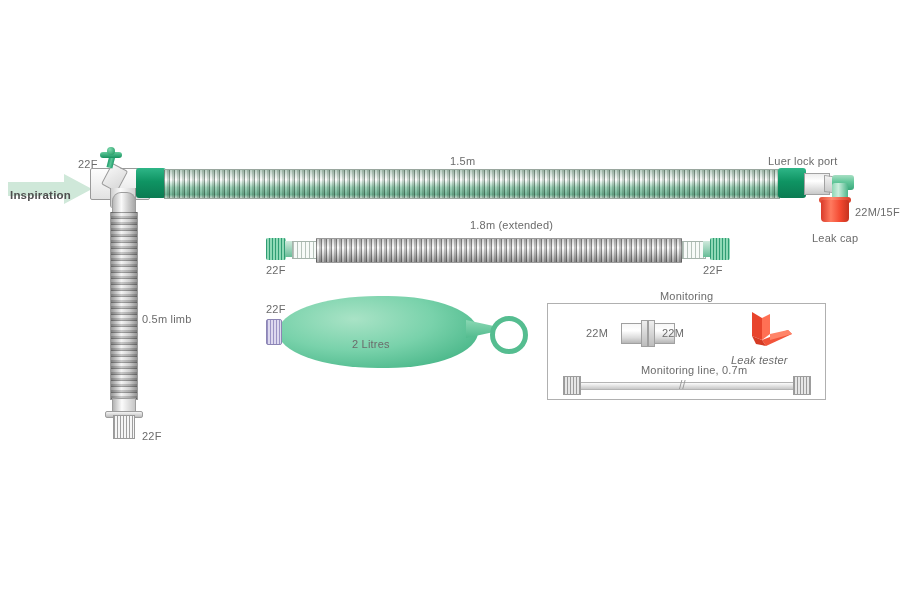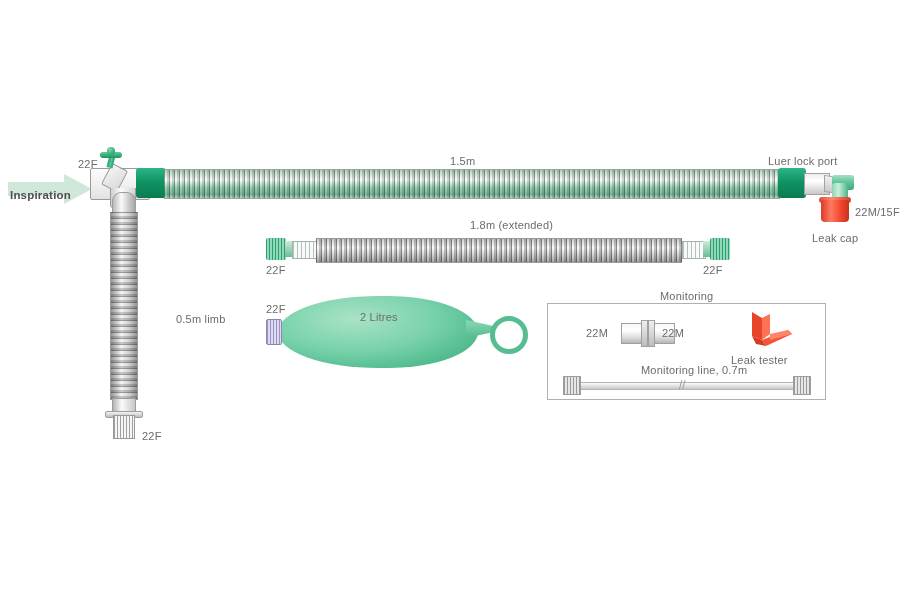--- a/index.html
+++ b/index.html
@@ -167,21 +167,21 @@
   <div id="ypiece-port-stem"></div>
   <div id="ypiece-port-cap"></div>
   <div id="ypiece-port-knob"></div>
   <div class="lbl" style="left:78px;top:158px;">22F</div>
 
   <div id="limb-top-cuff"></div>
   <div id="limb-corrugated"></div>
   <div id="limb-bottom-neck"></div>
   <div id="limb-flange"></div>
   <div id="limb-end-connector"></div>
-  <div class="lbl" style="left:142px;top:313px;margin-left:34px;">0.5m limb</div>
+  <div class="lbl" style="left:142px;top:313px;">0.5m limb</div>
   <div class="lbl" style="left:142px;top:430px;">22F</div>
 
   <div id="main-green-cuff"></div>
   <div id="main-corrugated"></div>
   <div class="lbl" style="left:450px;top:155px;">1.5m</div>
 
   <div id="main-right-cuff"></div>
   <div id="main-right-grey"></div>
   <div id="main-right-taper"></div>
   <div id="elbow-horiz"></div>
@@ -201,41 +201,41 @@
   <div id="ext-right-cuff"></div>
   <div class="lbl" style="left:470px;top:219px;">1.8m (extended)</div>
   <div class="lbl" style="left:266px;top:264px;">22F</div>
   <div class="lbl" style="left:703px;top:264px;">22F</div>
 
   <div id="bag-body"></div>
   <div id="bag-tail"></div>
   <div id="bag-ring"></div>
   <div id="bag-neck"></div>
   <div class="lbl" style="left:266px;top:303px;">22F</div>
-  <div class="lbl" style="left:352px;top:311px;margin-left:8px;">2 Litres</div>
+  <div class="lbl" style="left:352px;top:338px;">2 Litres</div>
 
   <div class="lbl" style="left:660px;top:290px;">Monitoring</div>
   <div id="accessories-box"></div>
 
   <div id="acc-connector"></div>
   <div id="acc-connector-rib1"></div>
   <div id="acc-connector-rib2"></div>
   <div class="lbl" style="left:586px;top:327px;">22M</div>
   <div class="lbl" style="left:662px;top:327px;">22M</div>
 
   <div id="leak-tester">
     <svg width="48" height="40" viewBox="0 0 48 40">
       <polygon points="4,2 14,8 14,30 4,26" fill="#e8442c"></polygon>
       <polygon points="14,8 22,4 22,24 14,30" fill="#ff7054"></polygon>
       <polygon points="14,30 40,20 44,24 18,36" fill="#f2543a"></polygon>
       <polygon points="14,30 18,36 8,34 4,26" fill="#d53b24"></polygon>
       <polygon points="22,24 40,20 44,24 22,30" fill="#ff8468"></polygon>
     </svg>
   </div>
-  <div class="lbl" style="left:731px;top:354px;">Leak tester</div>
+  <div class="lbl" style="left:731px;top:354px;font-style:italic;">Leak tester</div>
 
   <div class="lbl" style="left:641px;top:364px;text-align:center;">Monitoring line, 0.7m</div>
   <div id="mon-line-tube"></div>
   <div id="mon-line-break">//</div>
   <div id="mon-line-left-fitting"></div>
   <div id="mon-line-right-fitting"></div>
 
 </div>
 
 </body></html>

